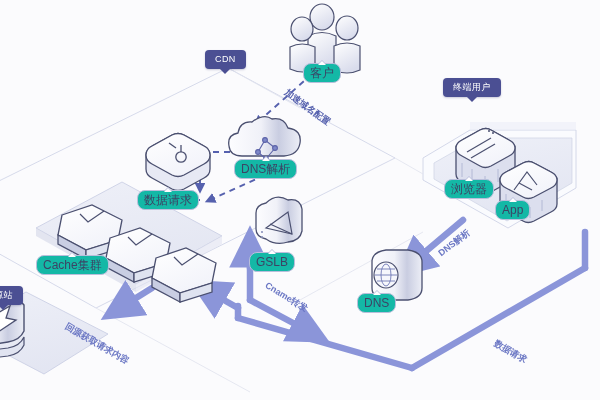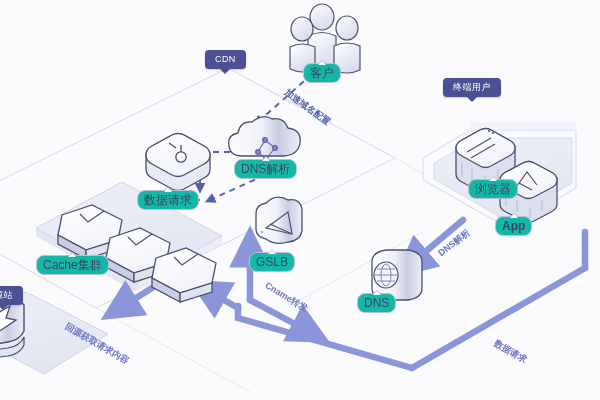--- a/index.html
+++ b/index.html
@@ -294,22 +294,22 @@
   <div class="badge" style="left:205px;top:50px;">CDN</div>
   <div class="badge" style="left:443px;top:78px;">终端用户</div>
   <div class="badge" style="left:-16px;top:286px;">源站</div>
 
   <div class="nlabel" style="left:303px;top:63px;">客户</div>
   <div class="nlabel" style="left:234px;top:159px;">DNS解析</div>
   <div class="nlabel" style="left:137px;top:190px;">数据请求</div>
   <div class="nlabel" style="left:249px;top:252px;">GSLB</div>
   <div class="nlabel" style="left:36px;top:255px;">Cache集群</div>
   <div class="nlabel" style="left:357px;top:293px;">DNS</div>
-  <div class="nlabel" style="left:468px;top:179px;">浏览器</div>
-  <div class="nlabel" style="left:495px;top:216px;font-weight:bold;">App</div>
+  <div class="nlabel" style="left:444px;top:179px;">浏览器</div>
+  <div class="nlabel" style="left:495px;top:200px;">App</div>
 
   <div class="flowtext dash" style="left:288px;top:88px;transform:rotate(36deg);transform-origin:left top;">加速域名配置</div>
 
   <div class="flowtext" style="left:437px;top:251px;transform:rotate(-38deg);transform-origin:left top;">DNS解析</div>
 
   <div class="flowtext" style="left:268px;top:281px;transform:rotate(31deg);transform-origin:left top;">Cname转发</div>
 
   <div class="flowtext" style="left:497px;top:339px;transform:rotate(30deg);transform-origin:left top;">数据请求</div>
 
   <div class="flowtext" style="left:68px;top:322px;transform:rotate(30deg);transform-origin:left top;">回源获取请求内容</div>

